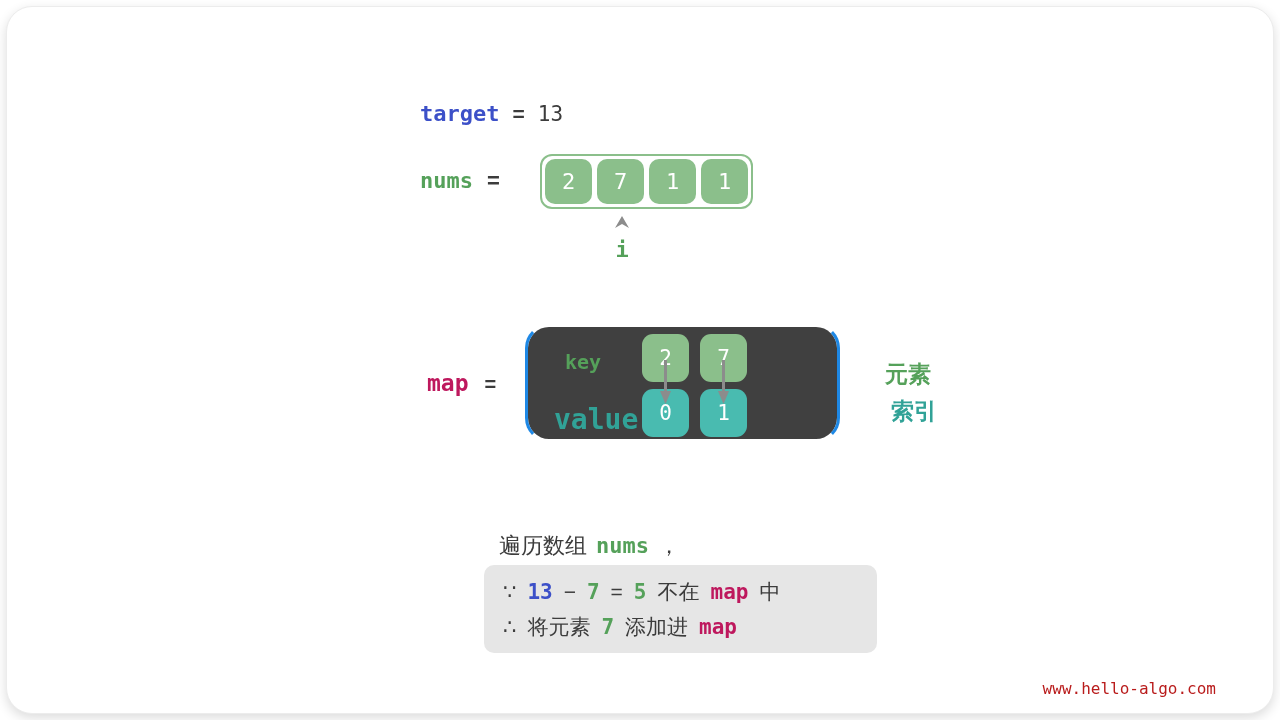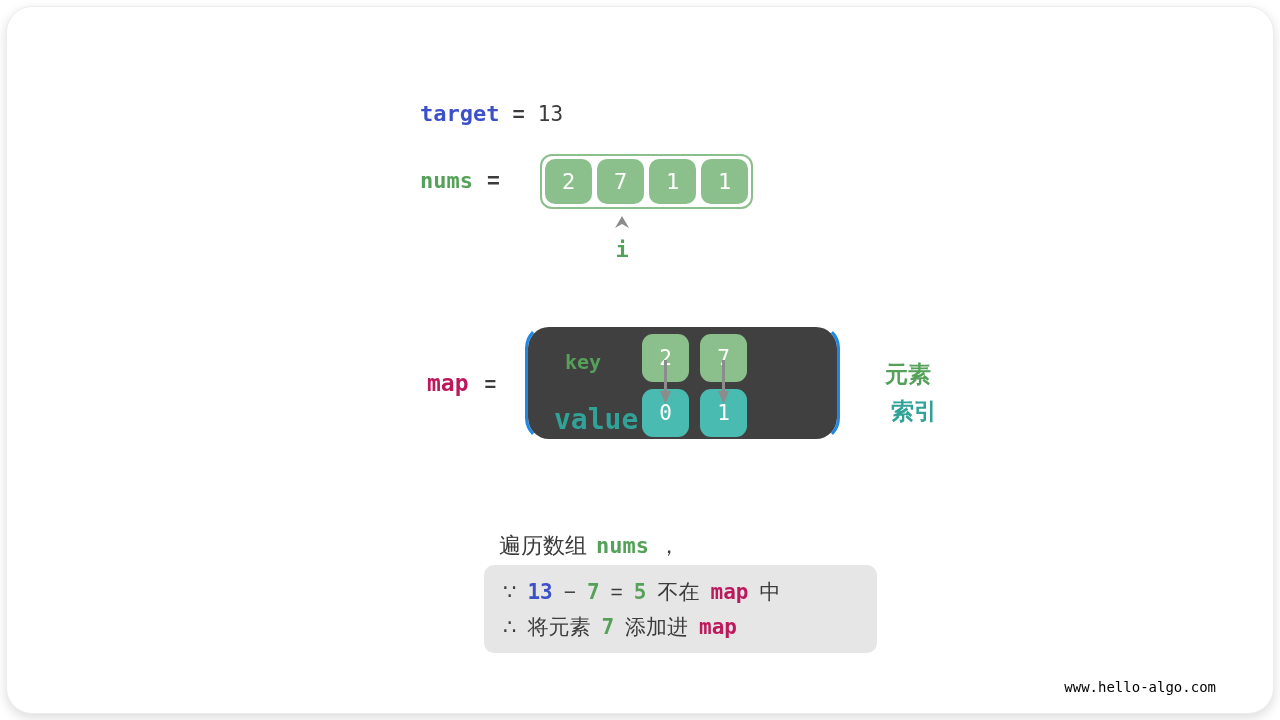--- a/index.html
+++ b/index.html
@@ -137,22 +137,22 @@
   }
   .note-line {
     display: flex; align-items: baseline; gap: 11px;
     font-size: 21px; line-height: 30px;
   }
   .note-line .b { font-weight: bold; }
 
   
   .watermark {
     right: 57px; top: 672px;
-    font-size: 14px;
-    color: #000000;
+    font-size: 16px;
+    color: #b91c1c;
   }
 </style>
 </head>
 <body>
 
 <div class="stage">
   <div class="card">
 
     <div class="abs target-row">
       <span class="mono kw c-royal">target</span>

